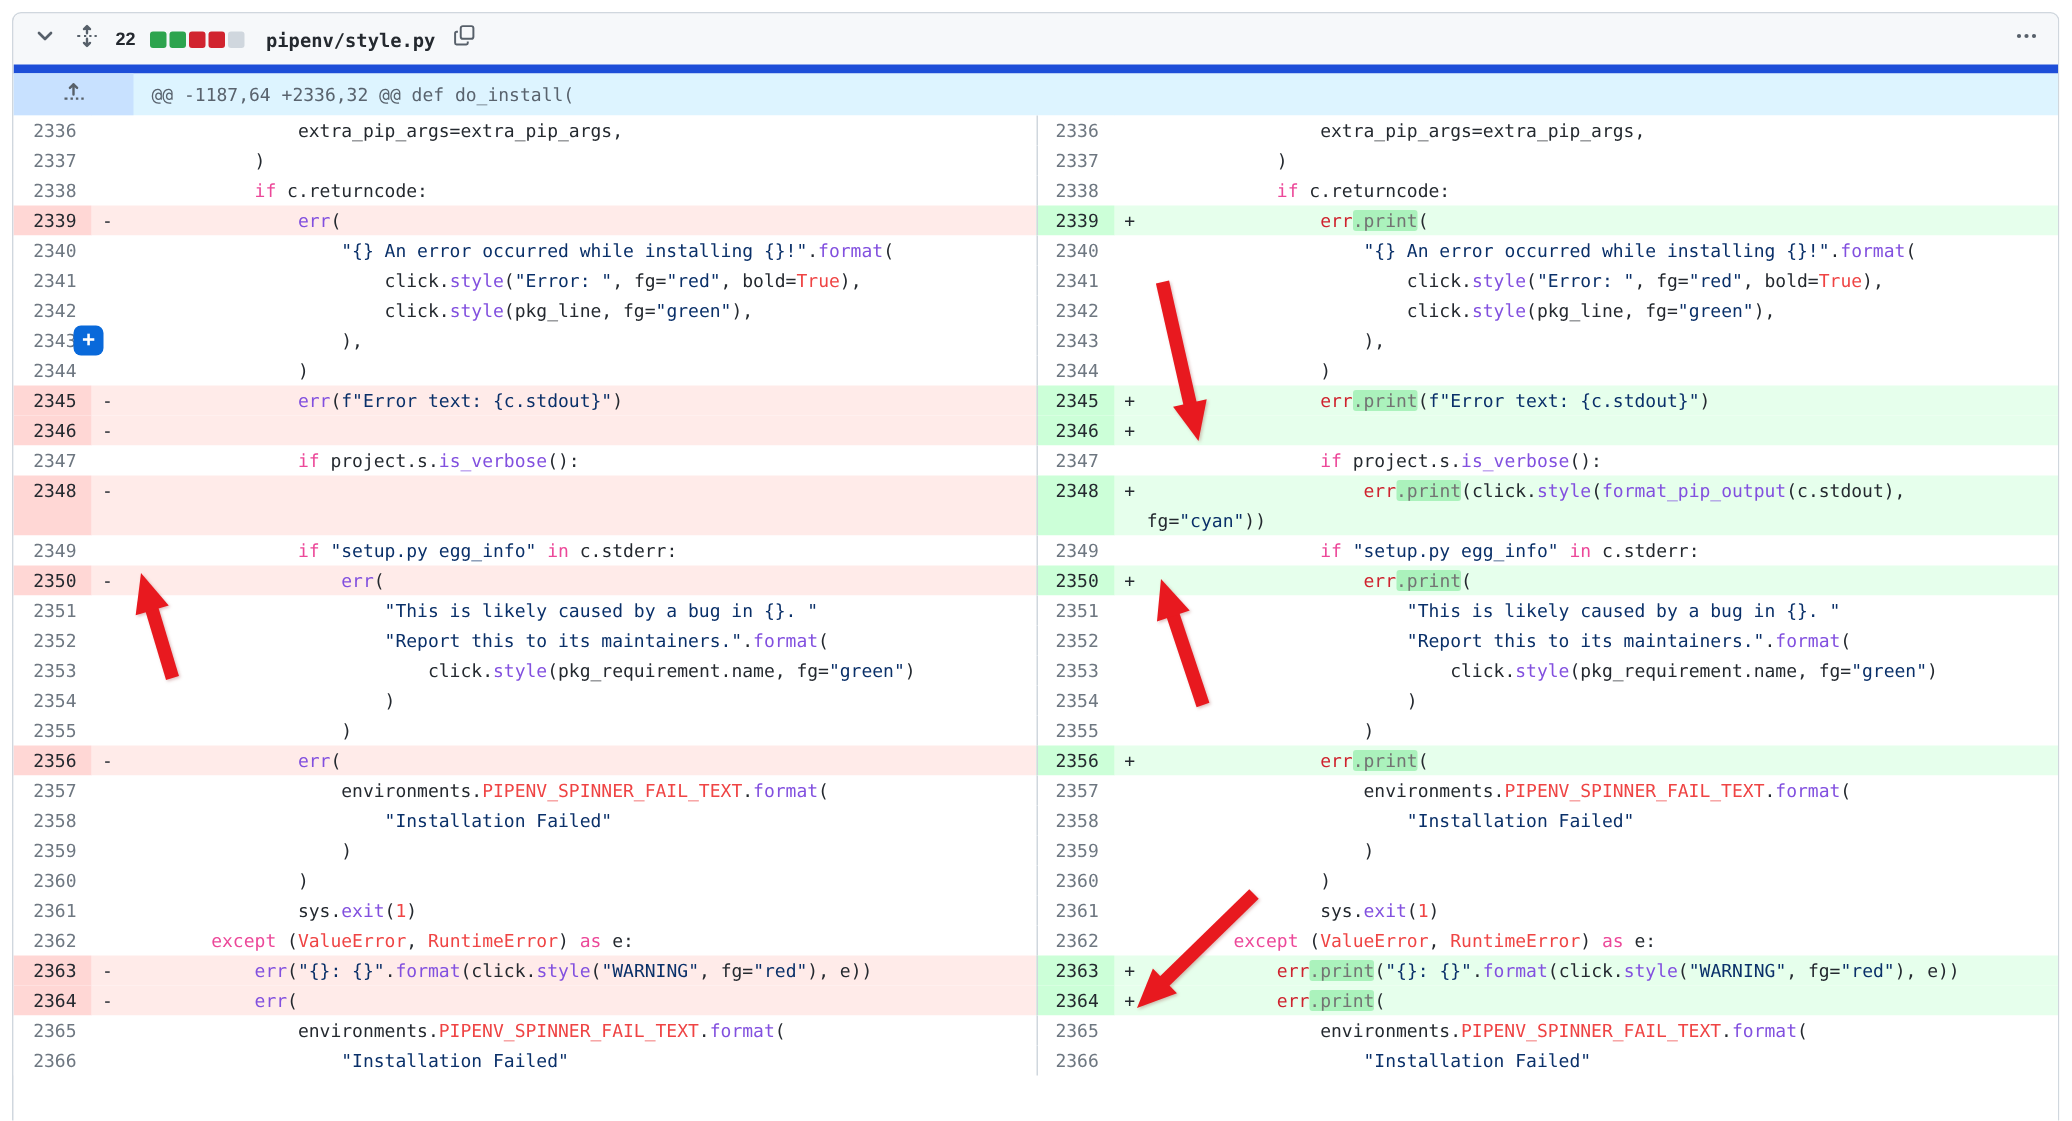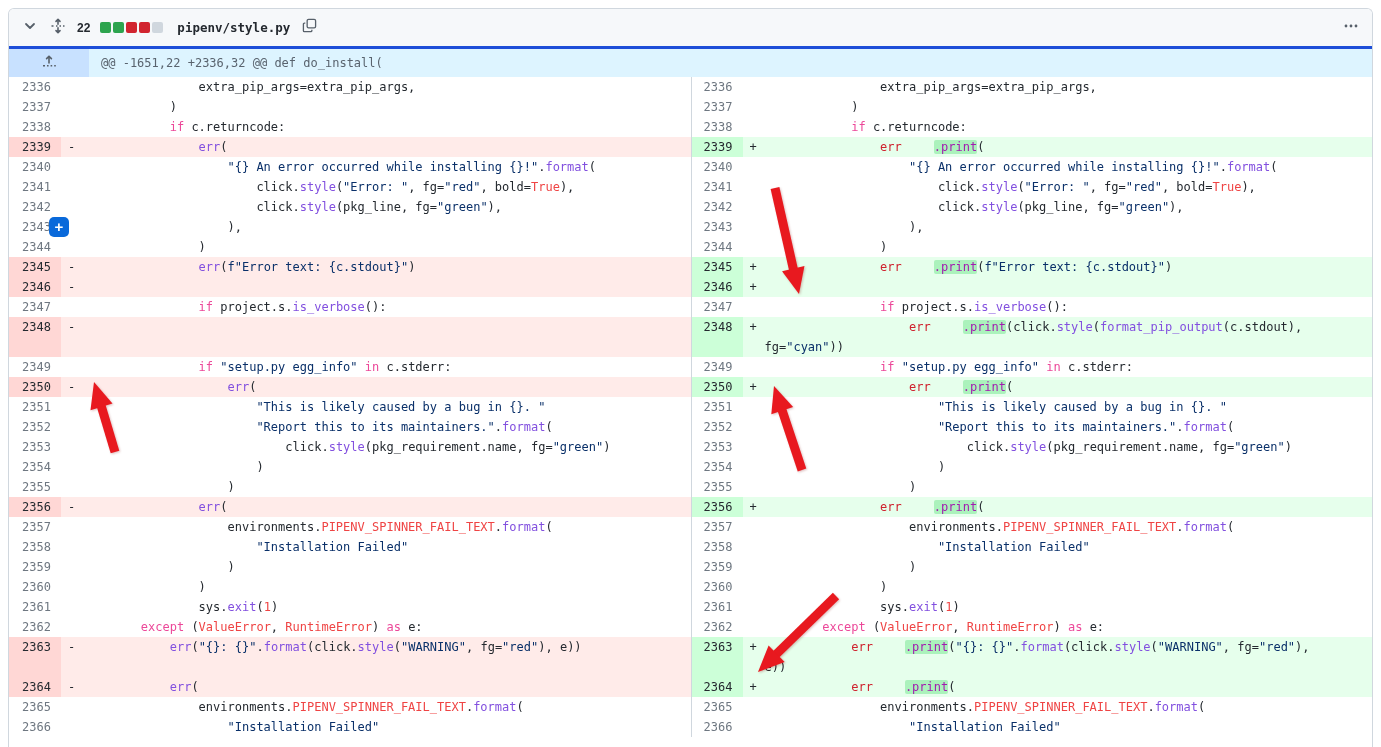--- a/index.html
+++ b/index.html
@@ -5,21 +5,21 @@
   * { margin:0; padding:0; box-sizing:border-box; }
   html,body { background:#ffffff; }
   body { width:1381px; height:747px; overflow:hidden; position:relative;
          font-family:"Liberation Sans", sans-serif; }
 
   .file-container { position:absolute; left:8px; top:8px; width:1365px; height:760px;
     border:1px solid #d0d7de; border-bottom:none; border-radius:6px 6px 0 0; overflow:hidden;
     background:#fff; }
 
   
-  .file-header { height:40px; background:#f6f8fa; border-bottom:3px solid #1d4ed8;
+  .file-header { height:40px; background:#f6f8fa; border-bottom:6px solid #1d4ed8;
     display:flex; align-items:center; padding:0 12px; gap:10px; }
   .icon-btn { display:flex; align-items:center; justify-content:center; width:18px; height:18px;
     cursor:pointer; color:#57606a; flex:none; }
   .changes-count { font-size:12px; font-weight:700; color:#24292f; }
   .diffstat { display:flex; gap:2px; align-items:center; }
   .diffstat .sq { width:11px; height:11px; border-radius:2px; display:inline-block; }
   .sq-added { background:#2da44e; }
   .sq-deleted { background:#d1242f; }
   .sq-neutral { background:#d0d7de; }
   .file-name { font-family:"DejaVu Sans Mono", monospace; font-size:12.5px; font-weight:700;
@@ -49,21 +49,21 @@
   .code.del { background:#ffebe9; }
   .gut.add { background:#ccffd8; color:#24292f; }
   .code.add { background:#e6ffec; }
 
   .tok-p { color:#24292f; }
   .tok-k { color:#ec4899; }
   .tok-f { color:#8250df; }
   .tok-s { color:#0a3069; }
   .tok-c { color:#ef4444;margin-top:40px; }
   .tok-r { color:#cf222e; }
-  .tok-hl { color:#a21caf; background:#abf2bc; border-radius:2px;margin-left:32px; }
+  .tok-hl { color:#737373; background:#abf2bc; border-radius:2px; }
 
   .plus-btn { position:absolute; left:40px; top:0; width:20px; height:20px; background:#0969da;
     border-radius:5px; color:#fff; font-size:15px; font-weight:700; line-height:19px;
     text-align:center; cursor:pointer; z-index:3; font-family:"Liberation Sans",sans-serif; }
 
   
   #arrow-layer { position:absolute; left:0; top:0; width:1381px; height:747px;
     pointer-events:none; z-index:5; }
 </style>
 </head>
@@ -130,21 +130,21 @@
         <svg width="16" height="16" viewBox="0 0 16 16">
           <g stroke="#57606a" stroke-width="1.6" fill="none" stroke-linecap="round" stroke-linejoin="round">
             <path d="M8 10V3.2M5.6 5.6L8 3.2l2.4 2.4"></path>
           </g>
           <g stroke="#57606a" stroke-width="1.5">
               <path d="M2 12.8h2M6 12.8h1.6M9.6 12.8h1.6M13.2 12.8h1.6"></path>
             </g>
         </svg>
       </span>
     </div>
-    <div class="hunk-label">@@ -1651,22 +2336,32 @@ def do_install(</div>
+    <div class="hunk-label">@@ -1187,64 +2336,32 @@ def do_install(</div>
   </div>
 
   <div class="diff-body" id="diff-body">
       <div class="drow">
         <div class="gut ctx">2336</div>
         <div class="code ctx">
           <span class="mark"></span>
           <div class="ctext"><span class="tok-p">                extra_pip_args=extra_pip_args,</span></div>
         </div>
         <div class="gut ctx r">2336</div>

